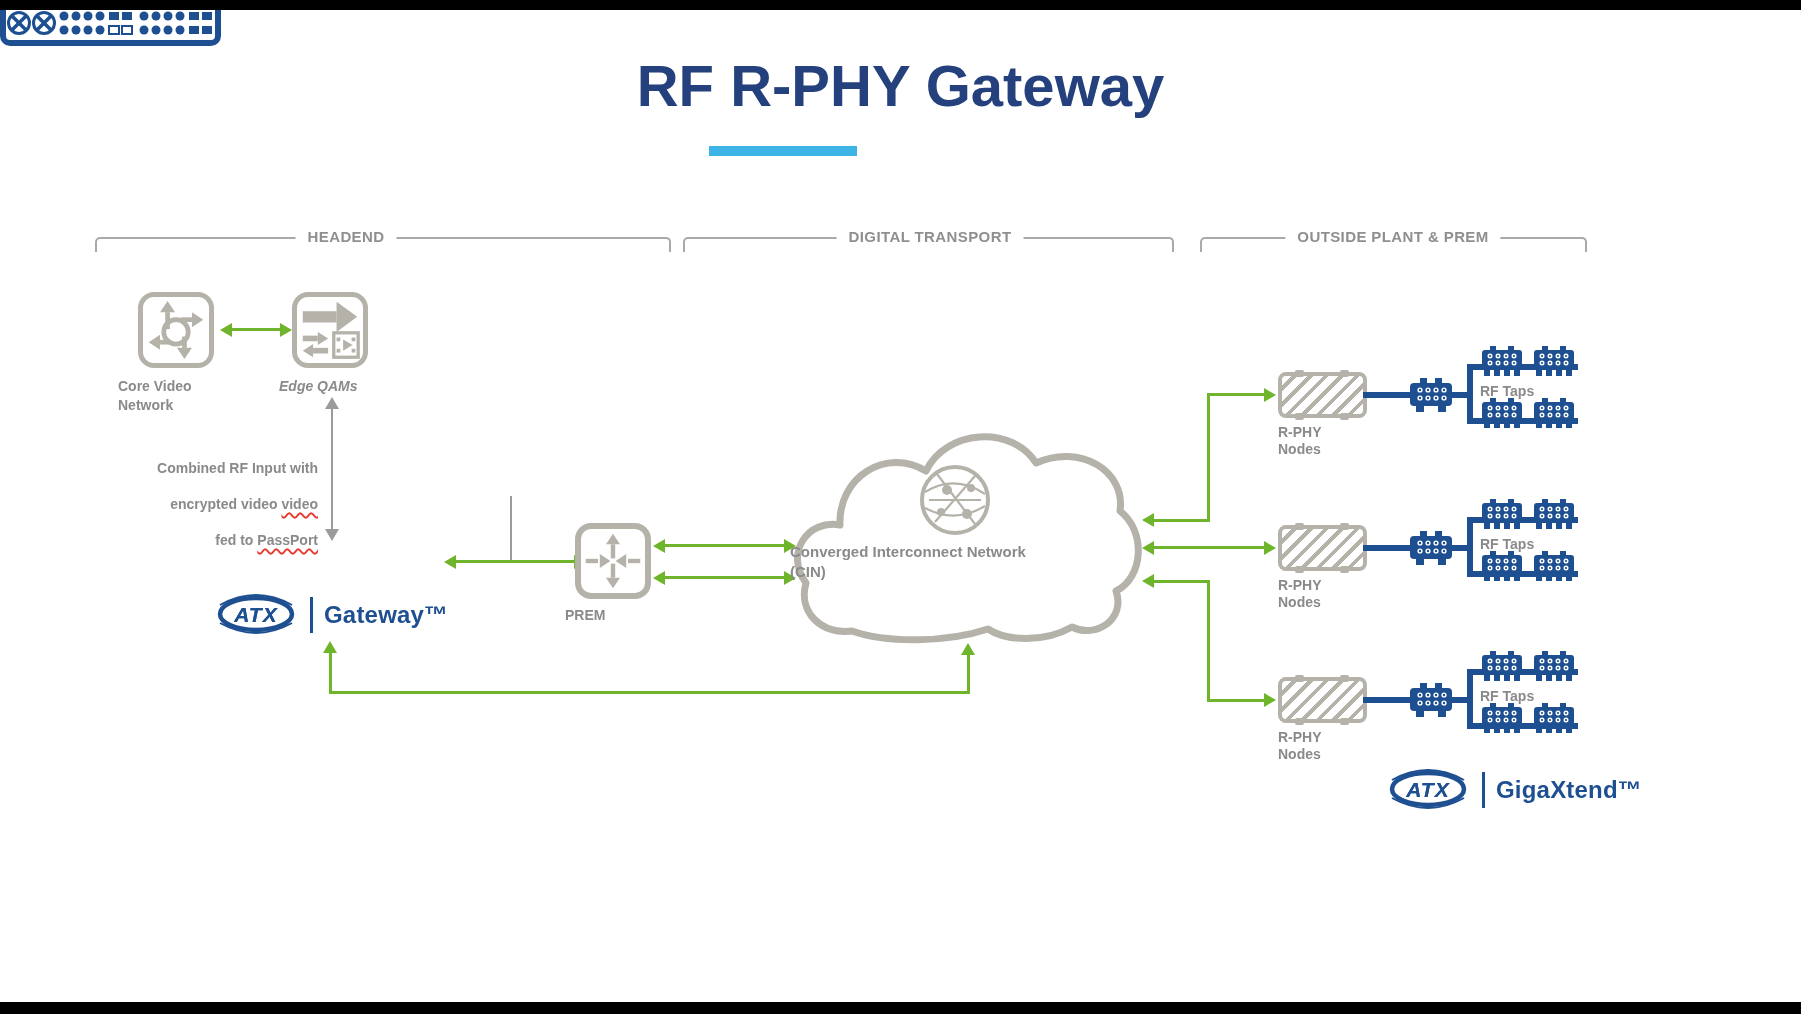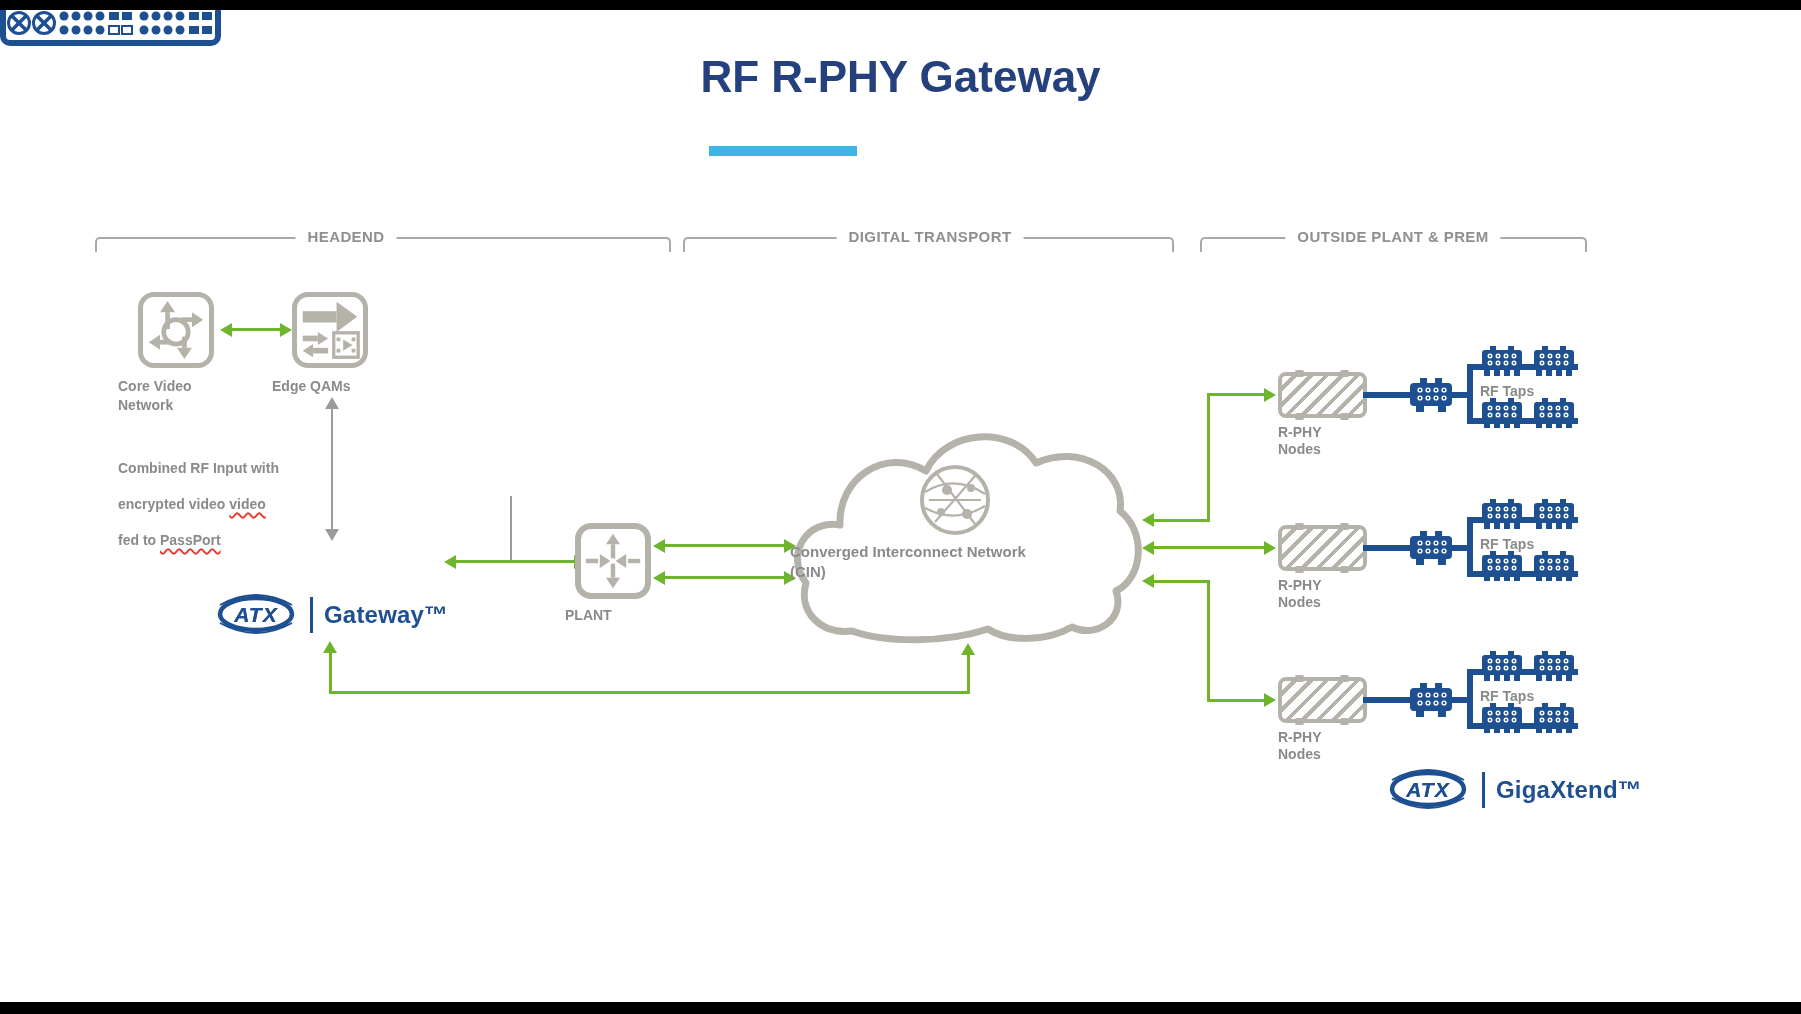--- a/index.html
+++ b/index.html
@@ -2,35 +2,35 @@
 <html><head>
 <meta charset="utf-8">
 <style>
   html,body{margin:0;padding:0;background:#fff;}
   #stage{position:relative;width:1801px;height:1014px;background:#fff;overflow:hidden;
          font-family:"Liberation Sans","DejaVu Sans",sans-serif;}
   .abs{position:absolute;}
   .letterbox{position:absolute;left:0;width:1801px;background:#000;}
 
   
-  #title{left:0;top:52px;width:1801px;text-align:center;font-size:44px;font-weight:700;
+  #title{left:0;top:52px;width:1801px;text-align:center;font-size:58px;font-weight:700;
          color:#24417e;letter-spacing:0px;}
   #title-underline{left:709px;top:146px;width:148px;height:10px;background:#3cb4e5;}
 
   
   .bracket{position:absolute;top:237px;height:13px;border-top:2px solid #a9a9a9;
            border-left:2px solid #a9a9a9;border-right:2px solid #a9a9a9;border-radius:5px 5px 0 0;}
   .bracket-label{position:absolute;top:-11px;transform:translateX(-50%);background:#fff;
            padding:0 12px;font-size:15px;font-weight:700;color:#8f8f8f;letter-spacing:.4px;white-space:nowrap;}
 
   
   .gtext{position:absolute;font-size:14px;font-weight:700;color:#8a8a8a;line-height:19px;
          white-space:pre-line;}
   .center{}
-  .right{}
+  .right{text-align:right;}
   .misspell{text-decoration:underline wavy #e8372c;text-decoration-thickness:2px;text-underline-offset:3px;}
 
   
   .iconbox{position:absolute;width:76px;height:76px;box-sizing:border-box;
            border:5px solid #b5b2a9;border-radius:16px;background:#fff;
            display:flex;align-items:center;justify-content:center;}
   .iconbox.ccap{border-width:6px;}
 
   
   .hl{position:absolute;height:3px;background:#6fb52c;}
@@ -175,21 +175,21 @@
       <rect x="15" y="52" width="16" height="6" fill="#b5b2a9"></rect>
       <polygon points="15,48 15,62 4,55" fill="#b5b2a9"></polygon>
       <rect x="37" y="36" width="26" height="26" fill="#fff" stroke="#b5b2a9" stroke-width="3.5"></rect>
       <rect x="40" y="41" width="4" height="4" fill="#b5b2a9"></rect>
         <rect x="40" y="53" width="4" height="4" fill="#b5b2a9"></rect>
       <rect x="56" y="41" width="4" height="4" fill="#b5b2a9"></rect>
         <rect x="56" y="53" width="4" height="4" fill="#b5b2a9"></rect>
       <polygon points="47,43 47,55 57,49" fill="#b5b2a9"></polygon>
     </svg>
   </div>
-  <div class="gtext center" style="left:272px;top:377px;width:116px;">Edge QAMs</div>
+  <div class="gtext center" style="left:279px;top:377px;width:116px;font-style:italic;">Edge QAMs</div>
 
   <div class="hl" style="left:232px;top:328px;width:48px;"></div>
   <div class="tri l" style="left:220px;top:323px;"></div>
   <div class="tri r" style="left:280px;top:323px;"></div>
 
   <div class="vl gray" style="left:331px;top:408px;height:122px;"></div>
   <div class="tri u gray" style="left:325px;top:397px;"></div>
   <div class="tri d gray" style="left:325px;top:529px;"></div>
 
   <div class="gtext right" style="left:118px;top:441px;width:200px;line-height:18px;">
@@ -255,21 +255,21 @@
       <line x1="33" y1="30" x2="33" y2="14" stroke="#b5b2a9" stroke-width="5"></line>
       <polygon points="33,2 25,14 41,14" fill="#b5b2a9"></polygon>
       <line x1="33" y1="36" x2="33" y2="52" stroke="#b5b2a9" stroke-width="5"></line>
       <polygon points="33,64 25,52 41,52" fill="#b5b2a9"></polygon>
       <line x1="2" y1="33" x2="16" y2="33" stroke="#b5b2a9" stroke-width="5"></line>
       <polygon points="30,33 18,25 18,41" fill="#b5b2a9"></polygon>
       <line x1="64" y1="33" x2="50" y2="33" stroke="#b5b2a9" stroke-width="5"></line>
       <polygon points="36,33 48,25 48,41" fill="#b5b2a9"></polygon>
     </svg>
   </div>
-  <div class="gtext center" style="left:565px;top:606px;width:96px;">PLANT</div>
+  <div class="gtext center" style="left:565px;top:606px;width:96px;">PREM</div>
 
   <div class="hl" style="left:664px;top:544px;width:120px;"></div>
   <div class="tri l" style="left:653px;top:539px;"></div>
   <div class="tri r" style="left:784px;top:539px;"></div>
   <div class="hl" style="left:664px;top:576px;width:120px;"></div>
   <div class="tri l" style="left:653px;top:571px;"></div>
   <div class="tri r" style="left:784px;top:571px;"></div>
 
   <svg class="glyph" style="left:790px;top:413px;" width="356" height="240" viewBox="0 0 356 240">
     <path d="M 62 218 C 30 222, 8 198, 16 170 C -6 140, 18 106, 50 112

